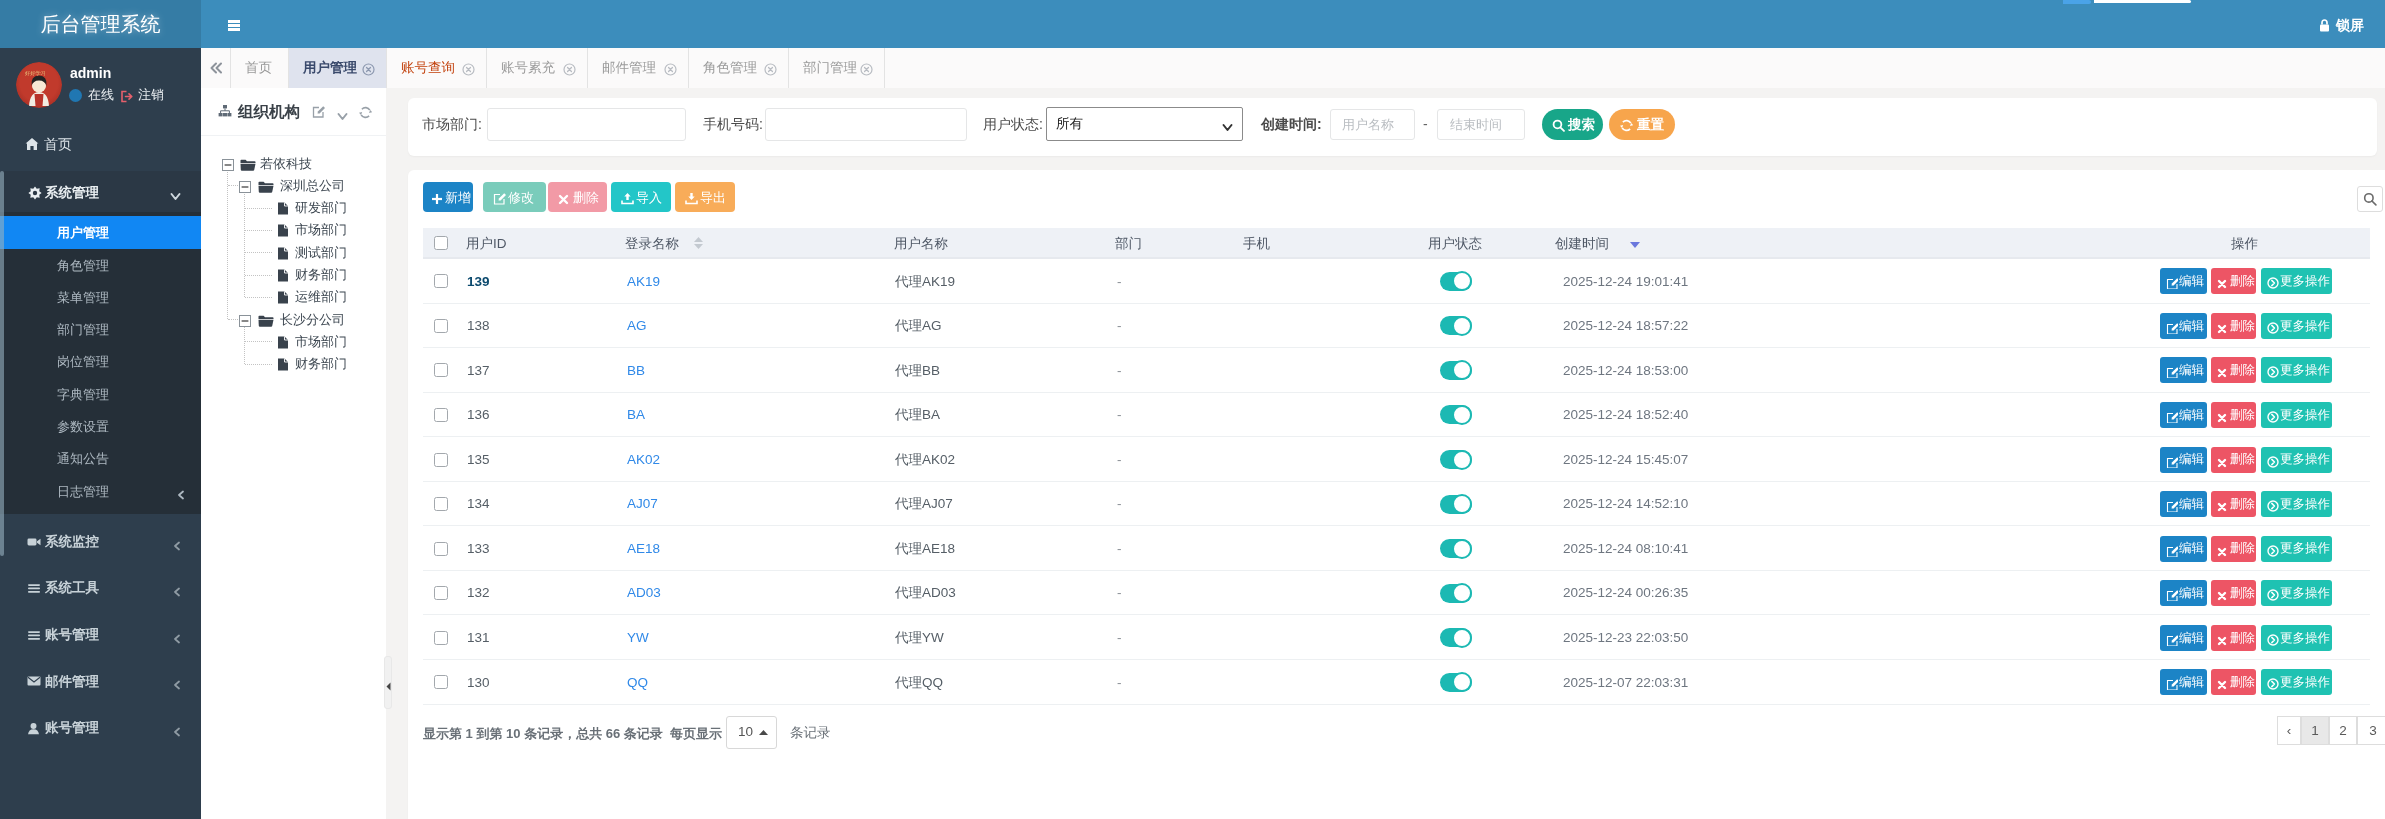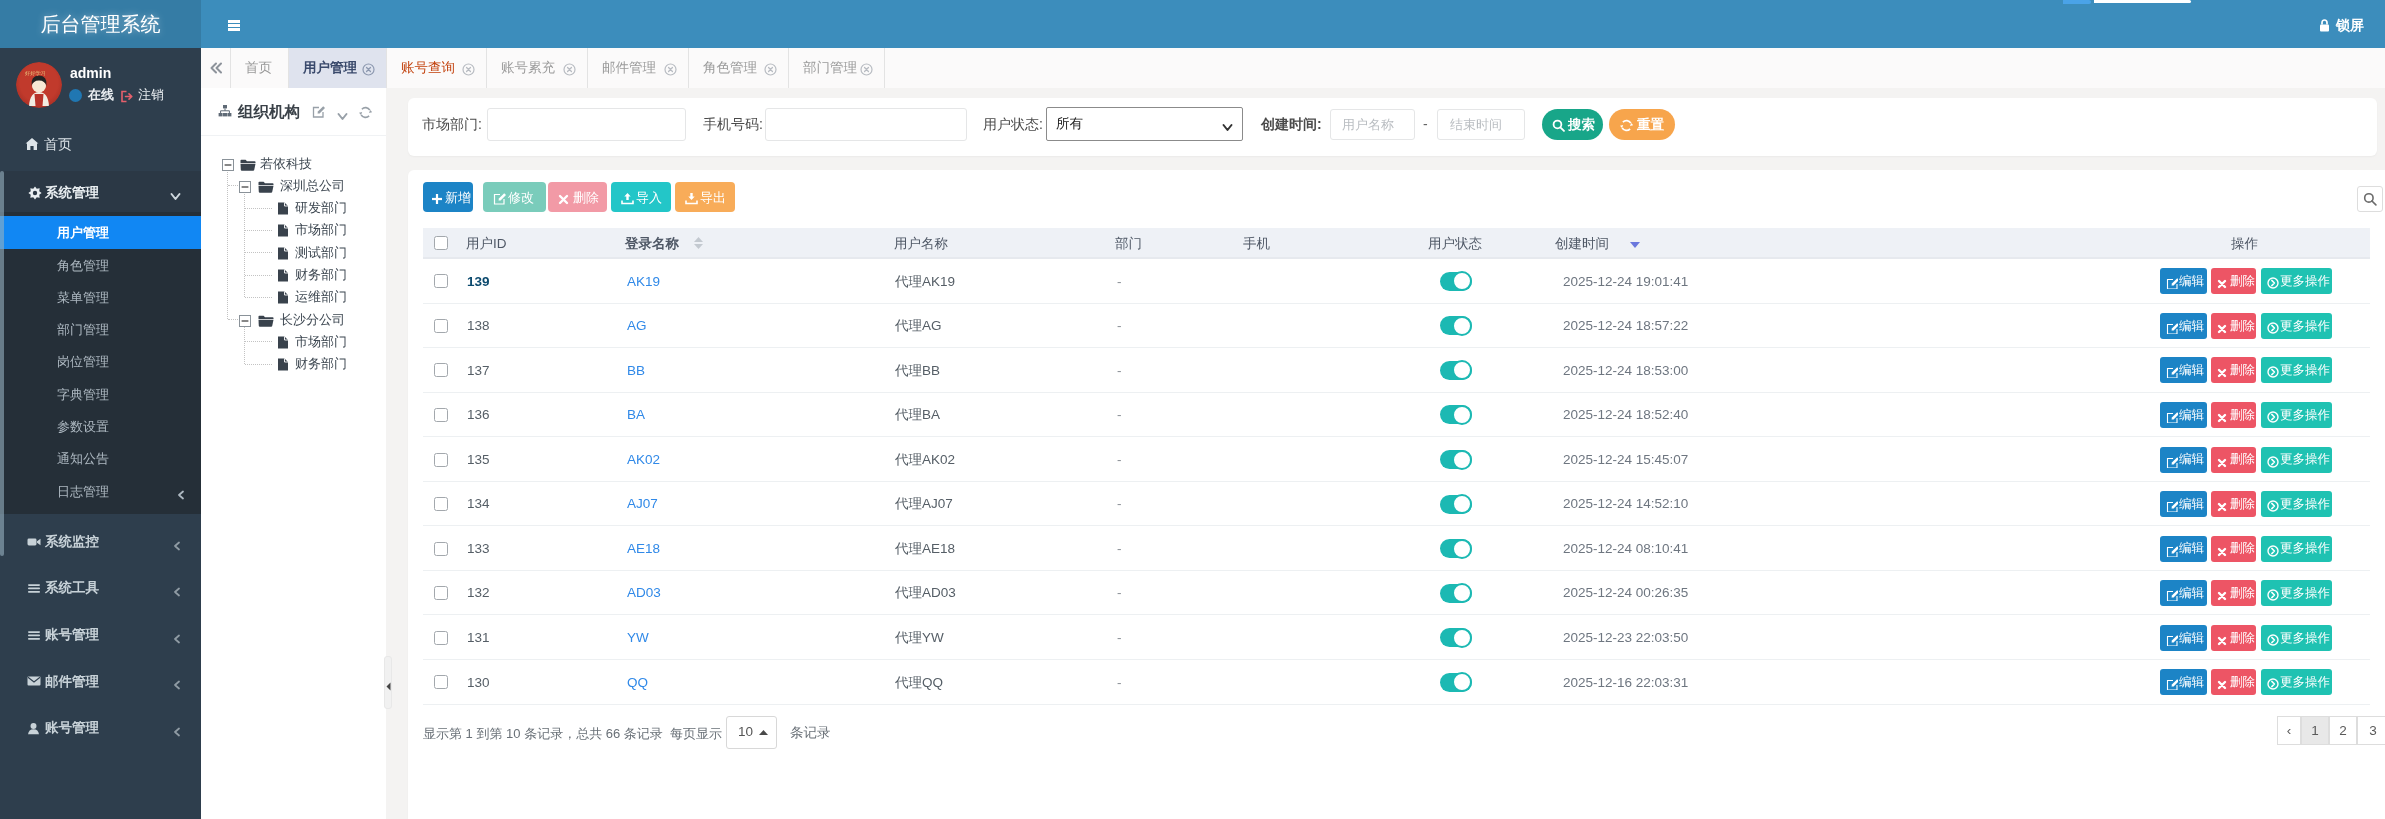--- a/index.html
+++ b/index.html
@@ -30,21 +30,21 @@
         </defs>
         <circle cx="23" cy="23" r="23" fill="url(#av)"></circle>
         <ellipse cx="23" cy="24" rx="7" ry="6.5" fill="#f6e8d5"></ellipse>
         <path d="M15.5 24 Q14.5 13.5 23 13.5 Q31.5 13.5 30.5 24 Q29 18.5 23 18.5 Q17 18.5 15.5 24 Z" fill="#232323"></path>
         <path d="M13 44 Q14 30 23 30 Q32 30 33 44 Z" fill="#f2ece2"></path>
         <path d="M18.5 32 L27.5 32 L26.5 44 L19.5 44 Z" fill="#b8332a"></path>
         <text x="9" y="13" font-size="5.2" fill="#e8c27c">好好学习</text>
       </svg></div>
 <div style="position:absolute;left:70px;top:62.0px;height:22px;line-height:22px;font-size:14px;color:#fff;font-weight:bold;white-space:nowrap;">admin</div>
 <div style="position:absolute;left:69px;top:89px;width:13px;height:13px;background:#2077b2;border-radius:50%;"></div>
-<div style="position:absolute;left:88px;top:84.0px;height:21px;line-height:21px;font-size:13px;color:#eaeef1;font-weight:bold;white-space:nowrap;">在线</div>
+<div style="position:absolute;left:88px;top:84.0px;height:21px;line-height:21px;font-size:13px;color:#eaeef1;font-weight:normal;white-space:nowrap;">在线</div>
 <div style="position:absolute;left:120px;top:89px;width:13px;height:13px;"><svg style="" width="13" height="13" viewBox="0 0 13 13">
         <path d="M6.5 1.5 L2 1.5 L2 11.5 L6.5 11.5" fill="none" stroke="#e5606c" stroke-width="1.6"></path>
         <path d="M5.5 6.5 L11.5 6.5 M9 3.8 L11.8 6.5 L9 9.2" fill="none" stroke="#e5606c" stroke-width="1.6" stroke-linecap="round" stroke-linejoin="round"></path>
       </svg></div>
 <div style="position:absolute;left:138px;top:84.0px;height:21px;line-height:21px;font-size:13px;color:#eaeef1;font-weight:normal;white-space:nowrap;">注销</div>
 <div style="position:absolute;left:25px;top:137px;width:14px;height:14px;"><svg style="" width="14" height="14" viewBox="0 0 14 14">
         <path d="M7 1 L13.4 6.6 L12 6.6 L12 13 L8.6 13 L8.6 9 L5.4 9 L5.4 13 L2 13 L2 6.6 L0.6 6.6 Z" fill="#dde4e9" transform="scale(1.0)"></path>
       </svg></div>
 <div style="position:absolute;left:44px;top:133.0px;height:22px;line-height:22px;font-size:14px;color:#dde4e9;font-weight:normal;white-space:nowrap;">首页</div>
 <div style="position:absolute;left:0px;top:171px;width:201px;height:41px;background:#2b3845;"></div>
@@ -319,21 +319,21 @@
       </svg></div>
     <div style="position:absolute;left:700px;top:186.5px;height:21px;line-height:21px;font-size:13px;color:#fff;font-weight:normal;white-space:nowrap;">导出</div>
 <div style="position:absolute;left:2357px;top:186px;width:26px;height:26px;border:1px solid #ddd;border-radius:3px;background:#fff;"></div>
 <div style="position:absolute;left:2363px;top:192px;width:14px;height:14px;"><svg style="" width="14" height="14" viewBox="0 0 14 14">
         <circle cx="5.88" cy="5.88" r="4.2" fill="none" stroke="#6b6b6b" stroke-width="1.6"></circle>
         <line x1="8.96" y1="8.96" x2="12.88" y2="12.88" stroke="#6b6b6b" stroke-width="1.6" stroke-linecap="round"></line>
       </svg></div>
 <div style="position:absolute;left:423px;top:228px;width:1947px;height:31px;background:#eef1f6;border-bottom:2px solid #e6e9ee;"></div>
 <div style="position:absolute;left:434px;top:236px;width:14px;height:14px;border:1px solid #a3a8ad;border-radius:2.5px;background:#fff;"></div>
 <div style="position:absolute;left:466px;top:232.8px;height:21.5px;line-height:21.5px;font-size:13.5px;color:#4f5866;font-weight:normal;white-space:nowrap;">用户ID</div>
-<div style="position:absolute;left:625px;top:232.8px;height:21.5px;line-height:21.5px;font-size:13.5px;color:#4f5866;font-weight:bold;white-space:nowrap;">登录名称</div>
+<div style="position:absolute;left:625px;top:232.8px;height:21.5px;line-height:21.5px;font-size:13.5px;color:#4f5866;font-weight:normal;white-space:nowrap;">登录名称</div>
 <div style="position:absolute;left:894px;top:232.8px;height:21.5px;line-height:21.5px;font-size:13.5px;color:#4f5866;font-weight:normal;white-space:nowrap;">用户名称</div>
 <div style="position:absolute;left:1115px;top:232.8px;height:21.5px;line-height:21.5px;font-size:13.5px;color:#4f5866;font-weight:normal;white-space:nowrap;">部门</div>
 <div style="position:absolute;left:1243px;top:232.8px;height:21.5px;line-height:21.5px;font-size:13.5px;color:#4f5866;font-weight:normal;white-space:nowrap;">手机</div>
 <div style="position:absolute;left:1428px;top:232.8px;height:21.5px;line-height:21.5px;font-size:13.5px;color:#4f5866;font-weight:normal;white-space:nowrap;">用户状态</div>
 <div style="position:absolute;left:1555px;top:232.8px;height:21.5px;line-height:21.5px;font-size:13.5px;color:#4f5866;font-weight:normal;white-space:nowrap;">创建时间</div>
 <div style="position:absolute;left:2231px;top:232.8px;height:21.5px;line-height:21.5px;font-size:13.5px;color:#4f5866;font-weight:normal;white-space:nowrap;">操作</div>
 <div style="position:absolute;left:694px;top:237px;width:9px;height:5px;line-height:0;"><svg style="" width="9" height="5" viewBox="0 0 9 5">
         <path d="M4.5 0 L9 5 L0 5 Z" fill="#c3c9d0"></path>
       </svg></div>
 <div style="position:absolute;left:694px;top:244px;width:9px;height:5px;line-height:0;"><svg style="" width="9" height="5" viewBox="0 0 9 5">
@@ -577,39 +577,39 @@
       </svg></div>
     <div style="position:absolute;left:2280px;top:627.5px;height:20.5px;line-height:20.5px;font-size:12.5px;color:#fff;font-weight:normal;white-space:nowrap;">更多操作</div>
 <div style="position:absolute;left:423px;top:660.0px;width:1947px;height:44.55px;border-bottom:1px solid #edf0f2;"></div>
 <div style="position:absolute;left:434px;top:675.2px;width:14px;height:14px;border:1px solid #a3a8ad;border-radius:2.5px;background:#fff;"></div>
 <div style="position:absolute;left:467px;top:671.5px;height:21.5px;line-height:21.5px;font-size:13.5px;color:#555e66;font-weight:normal;white-space:nowrap;">130</div>
 <div style="position:absolute;left:627px;top:671.5px;height:21.5px;line-height:21.5px;font-size:13.5px;color:#3089e8;font-weight:normal;white-space:nowrap;">QQ</div>
 <div style="position:absolute;left:895px;top:671.5px;height:21.5px;line-height:21.5px;font-size:13.5px;color:#555e66;font-weight:normal;white-space:nowrap;">代理QQ</div>
 <div style="position:absolute;left:1117px;top:671.5px;height:21.5px;line-height:21.5px;font-size:13.5px;color:#8a9096;font-weight:normal;white-space:nowrap;">-</div>
 <div style="position:absolute;left:1440px;top:672.7px;width:32px;height:19px;background:#1cb9b3;border-radius:10px;"></div>
 <div style="position:absolute;left:1452px;top:672.2px;width:20px;height:20px;background:#fff;border:2px solid #1cb9b3;border-radius:50%;"></div>
-<div style="position:absolute;left:1563px;top:671.5px;height:21.5px;line-height:21.5px;font-size:13.5px;color:#6e7680;font-weight:normal;white-space:nowrap;">2025-12-16 22:03:31</div>
+<div style="position:absolute;left:1563px;top:671.5px;height:21.5px;line-height:21.5px;font-size:13.5px;color:#6e7680;font-weight:normal;white-space:nowrap;">2025-12-07 22:03:31</div>
 <div style="position:absolute;left:2160px;top:669.2px;width:47px;height:26px;background:#1c84c6;border-radius:3px;"></div>
     <div style="position:absolute;left:2166px;top:676.2px;width:12px;height:12px;"><svg style="" width="12" height="12" viewBox="0 0 12 12">
         <path d="M11 7 L11 12 L1.5 12 L1.5 2.5 L7 2.5" fill="none" stroke="#fff" stroke-width="1.1"></path>
         <path d="M5.5 8.6 L5.9 6.6 L11.2 1.3 L13 3.1 L7.6 8.4 Z" fill="#fff"></path>
       </svg></div>
     <div style="position:absolute;left:2179px;top:672.0px;height:20.5px;line-height:20.5px;font-size:12.5px;color:#fff;font-weight:normal;white-space:nowrap;">编辑</div>
 <div style="position:absolute;left:2211px;top:669.2px;width:45px;height:26px;background:#ed5565;border-radius:3px;"></div>
     <div style="position:absolute;left:2217px;top:676.2px;width:12px;height:12px;"><svg style="" width="10" height="10" viewBox="0 0 10 10">
         <path d="M2 2 L8 8 M8 2 L2 8" stroke="#fff" stroke-width="2.4" stroke-linecap="round"></path>
       </svg></div>
     <div style="position:absolute;left:2230px;top:672.0px;height:20.5px;line-height:20.5px;font-size:12.5px;color:#fff;font-weight:normal;white-space:nowrap;">删除</div>
 <div style="position:absolute;left:2261px;top:669.2px;width:71px;height:26px;background:#1fc2b2;border-radius:3px;"></div>
     <div style="position:absolute;left:2267px;top:676.2px;width:12px;height:12px;"><svg style="" width="12" height="12" viewBox="0 0 12 12">
         <circle cx="6.0" cy="6.0" r="5.0" fill="none" stroke="#fff" stroke-width="1.4"></circle>
         <path d="M4.800000000000001 3.3600000000000003 L7.4399999999999995 6.0 L4.800000000000001 8.64" fill="none" stroke="#fff" stroke-width="1.5" stroke-linecap="round" stroke-linejoin="round"></path>
       </svg></div>
     <div style="position:absolute;left:2280px;top:672.0px;height:20.5px;line-height:20.5px;font-size:12.5px;color:#fff;font-weight:normal;white-space:nowrap;">更多操作</div>
-<div style="position:absolute;left:423px;top:722.5px;height:21px;line-height:21px;font-size:13px;color:#697077;font-weight:normal;white-space:nowrap;">显示第 1 到第 10 条记录，总共 66 条记录&nbsp;&nbsp;每页显示</div>
+<div style="position:absolute;left:423px;top:722.5px;height:21px;line-height:21px;font-size:13px;color:#697077;font-weight:bold;white-space:nowrap;">显示第 1 到第 10 条记录，总共 66 条记录&nbsp;&nbsp;每页显示</div>
 <div style="position:absolute;left:726px;top:716px;width:51px;height:33px;border:1px solid #d8d8d8;border-radius:3px;background:#fff;"></div>
 <div style="position:absolute;left:738px;top:721.2px;height:21.5px;line-height:21.5px;font-size:13.5px;color:#555;font-weight:normal;white-space:nowrap;">10</div>
 <div style="position:absolute;left:759px;top:730px;width:9px;height:5px;line-height:0;"><svg style="" width="9" height="5" viewBox="0 0 9 5">
         <path d="M4.5 0 L9 5 L0 5 Z" fill="#4a4a4a"></path>
       </svg></div>
 <div style="position:absolute;left:790px;top:722.2px;height:21.5px;line-height:21.5px;font-size:13.5px;color:#697077;font-weight:normal;white-space:nowrap;">条记录</div>
 <div style="position:absolute;left:2277px;top:716px;width:24px;height:29px;background:#fff;border:1px solid #ddd;"></div>
 <div style="position:absolute;left:2277px;top:719.8px;height:21.5px;line-height:21.5px;font-size:13.5px;color:#5a5a5a;font-weight:normal;white-space:nowrap;width:24px;text-align:center;">‹</div>
 <div style="position:absolute;left:2301px;top:716px;width:28px;height:29px;background:#e8e8e8;border:1px solid #ddd;"></div>
 <div style="position:absolute;left:2301px;top:719.8px;height:21.5px;line-height:21.5px;font-size:13.5px;color:#5a5a5a;font-weight:normal;white-space:nowrap;width:28px;text-align:center;">1</div>

